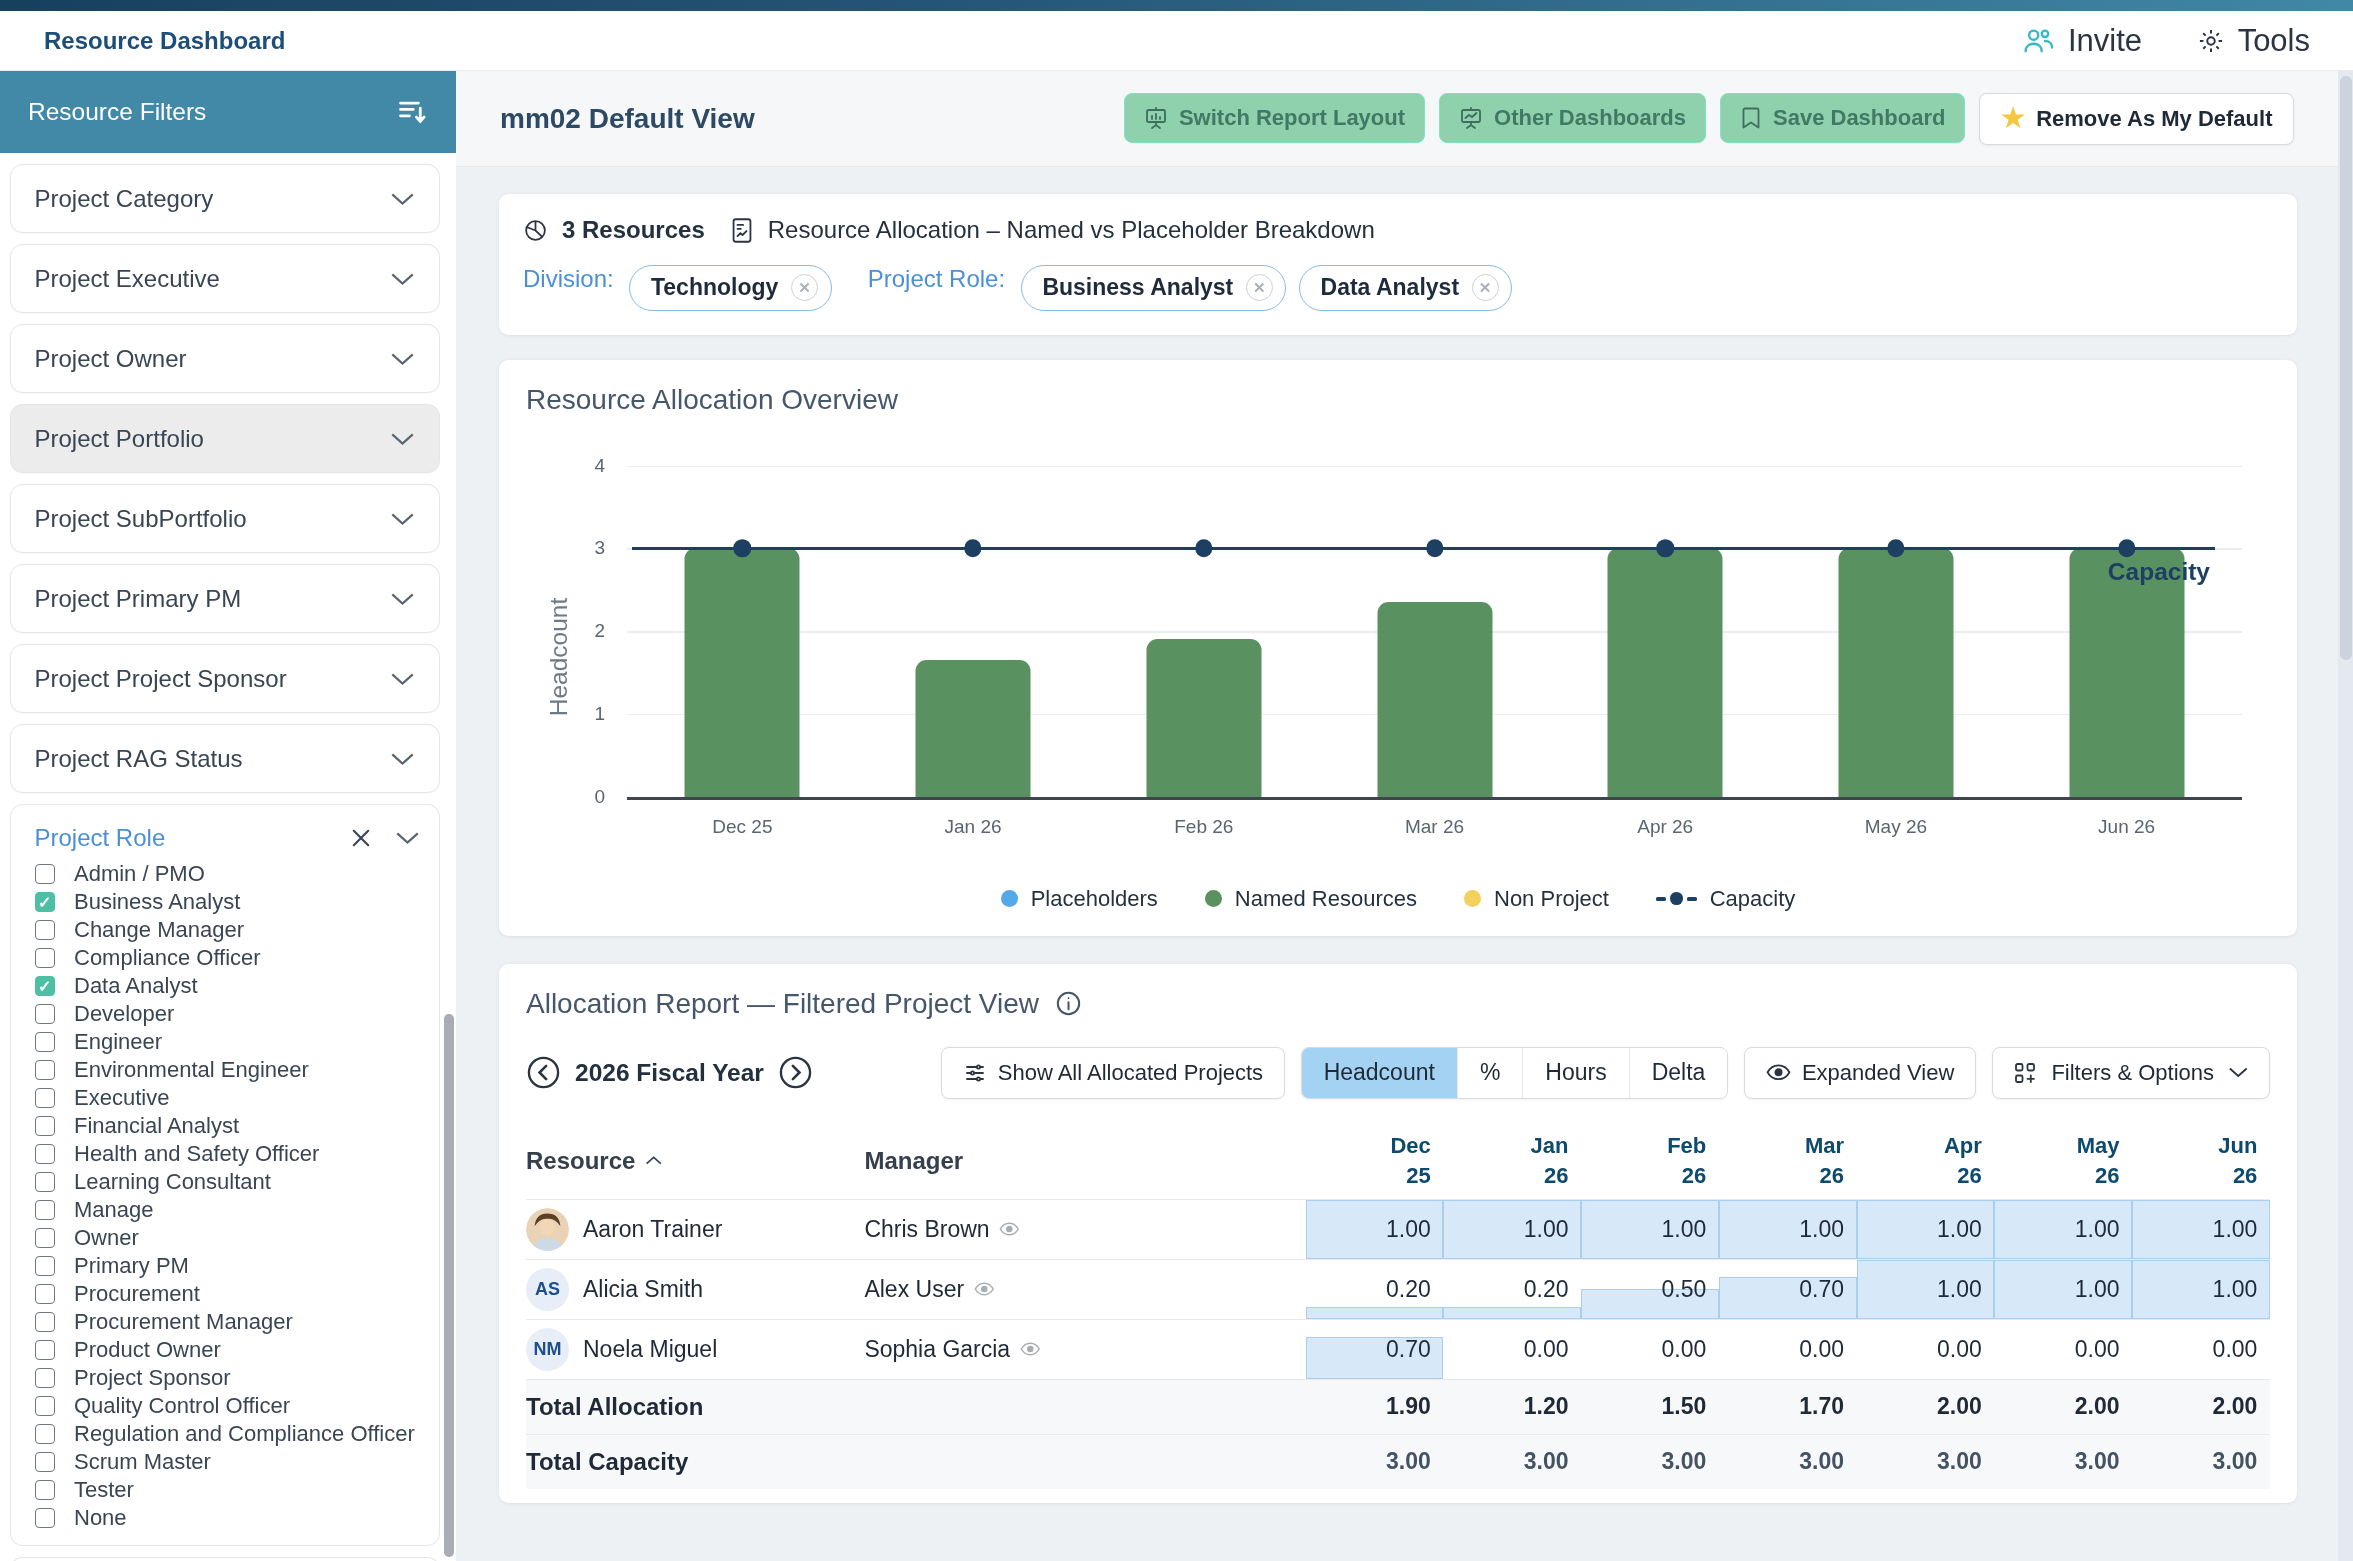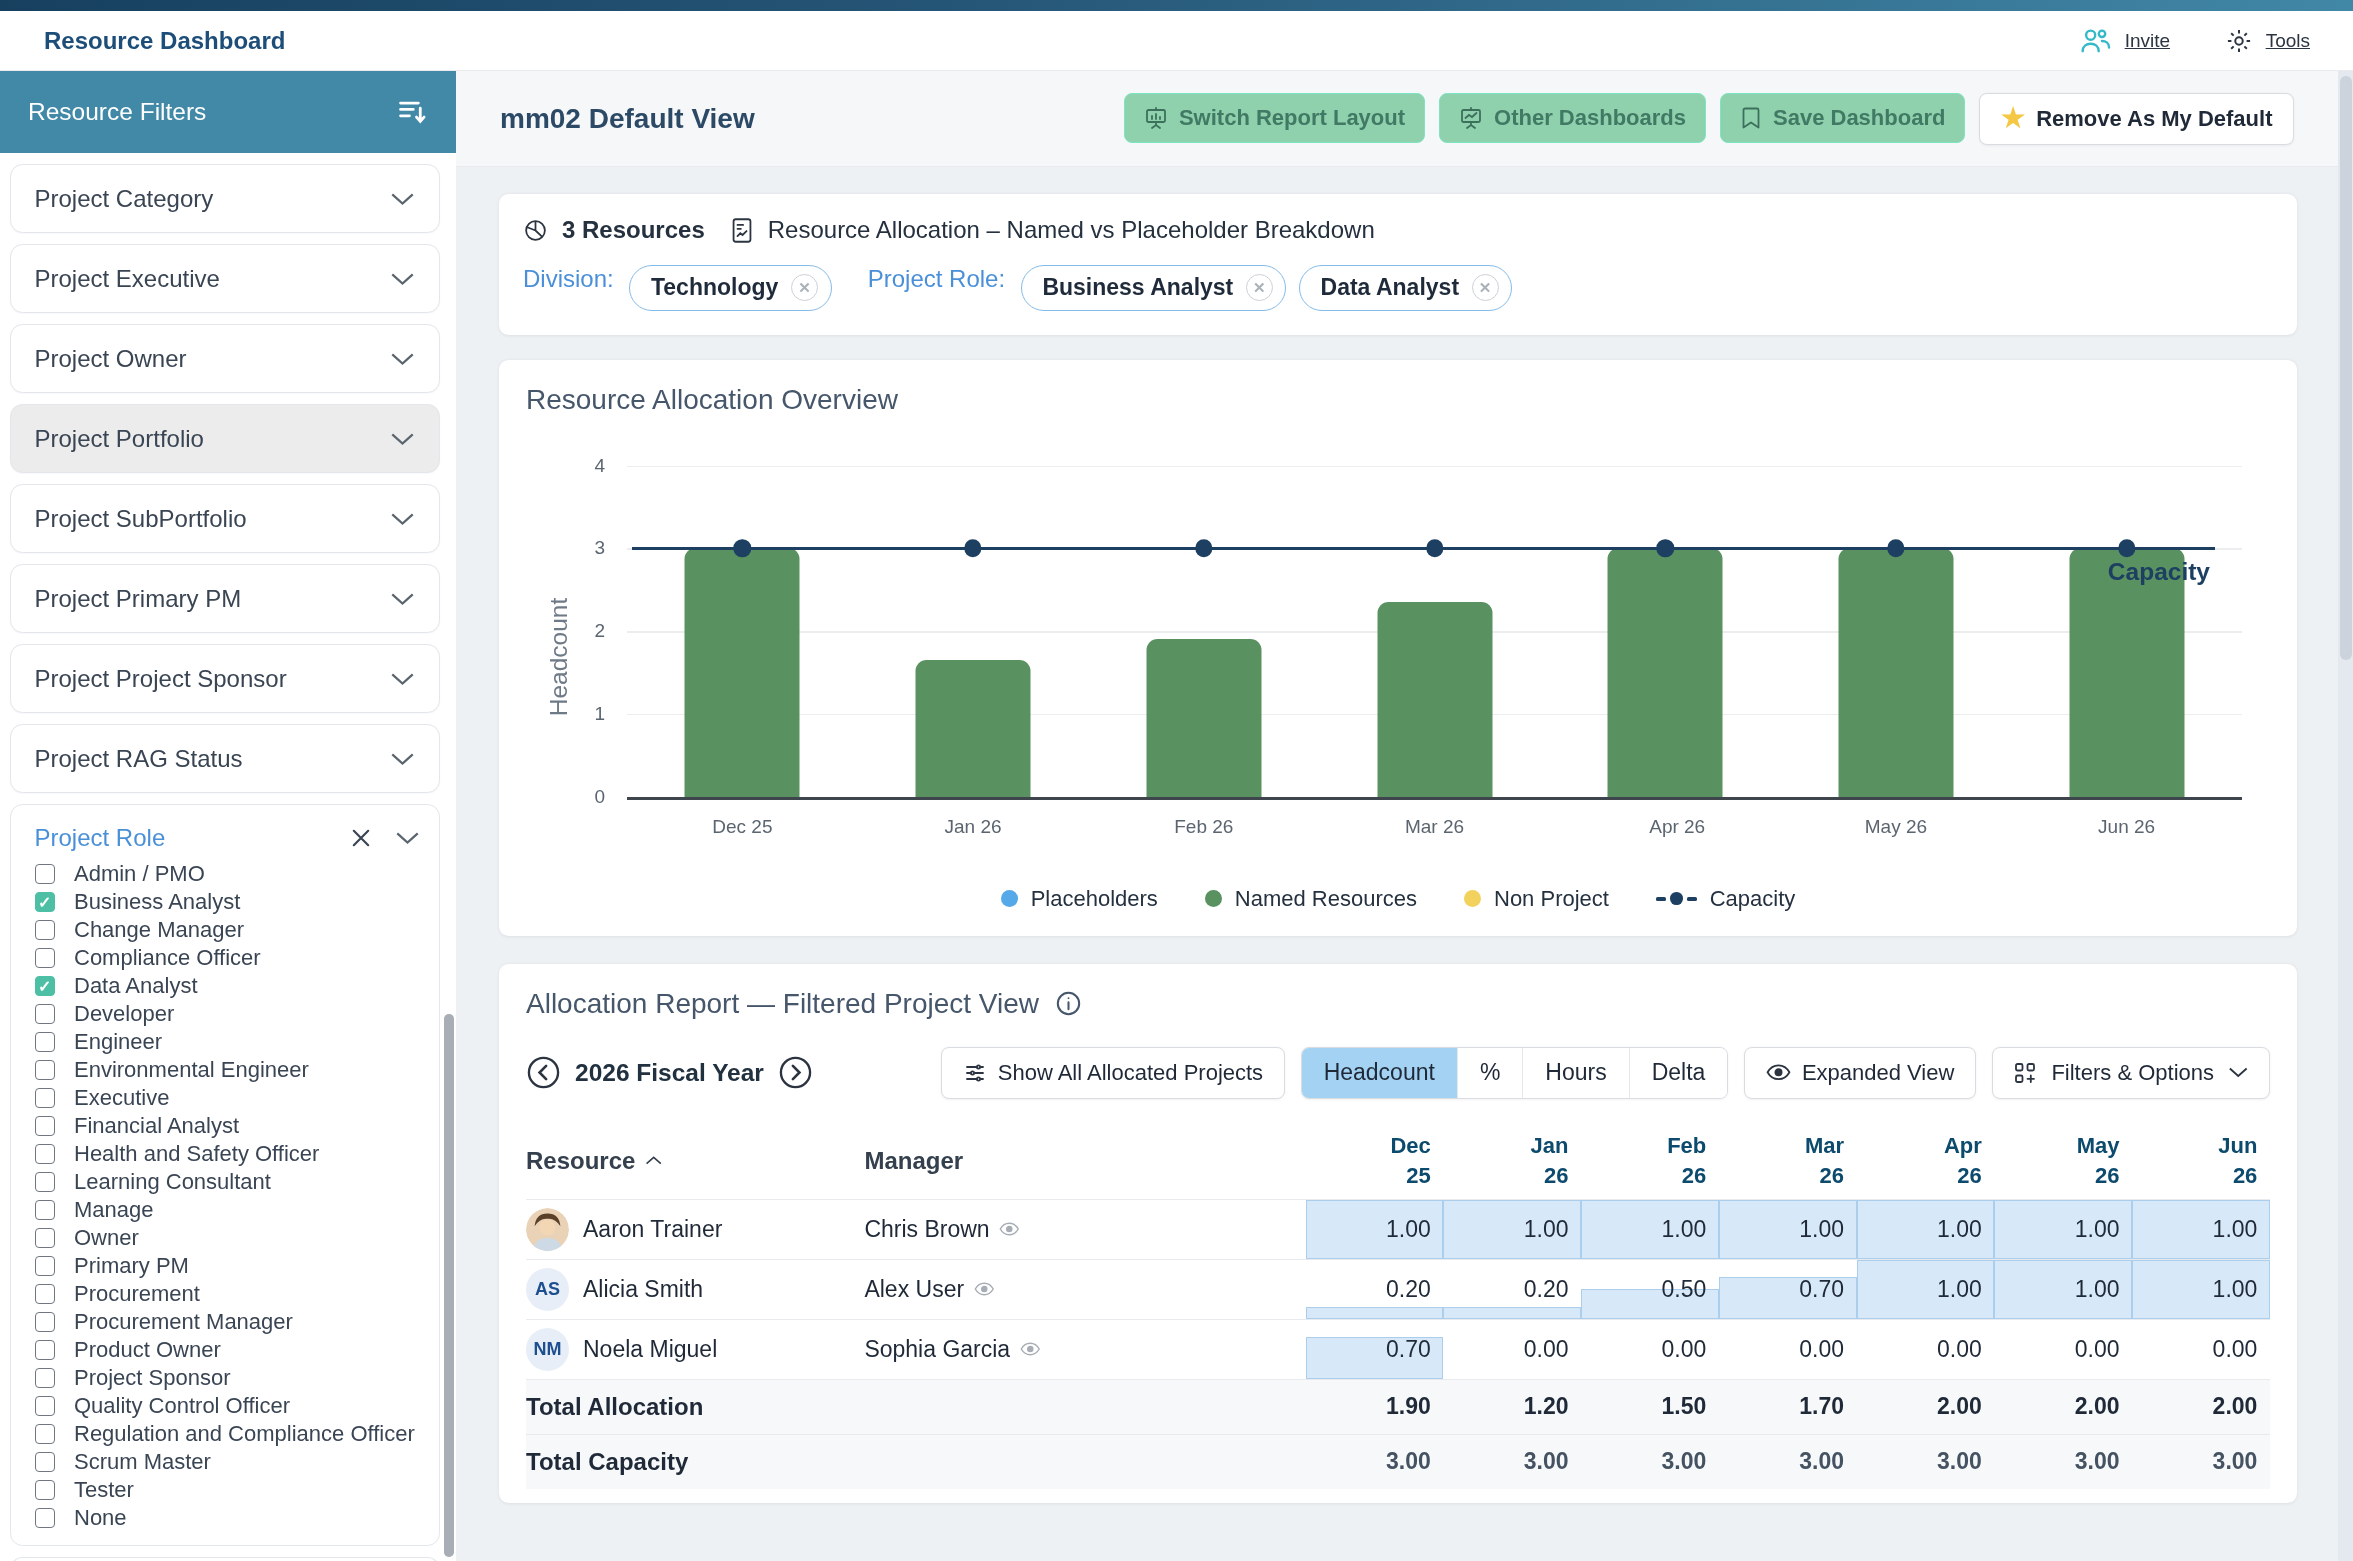--- a/index.html
+++ b/index.html
@@ -5,21 +5,21 @@
   * { box-sizing: border-box; margin: 0; padding: 0; }
   html,body { width:2354px; height:1562px; overflow:hidden; }
   body { font-family:"Liberation Sans", sans-serif; background:#eef1f4; color:#2b3440; }
 
   
   .topstrip { height:11px; background:linear-gradient(90deg,#17405f 0%,#255576 40%,#4187a6 100%); }
   .appbar { height:60px; background:#fff; border-bottom:0.8px solid #e8eaee;
             display:flex; align-items:center; justify-content:space-between; padding:0 44px; }
   .app-title { color:#1d4e79; font-weight:bold; font-size:24px; }
   .appbar-right { display:flex; align-items:center; gap:55px; }
-  .appbar-btn { display:flex; align-items:center; gap:12.6px; font-size:19px; color:#2b3440; cursor:pointer;text-decoration:underline; }
+  .appbar-btn { display:flex; align-items:center; gap:12.6px; font-size:31px; color:#2b3440; cursor:pointer; }
 
   .layout { display:flex; height:1491px; }
 
   
   .sidebar { width:456px; background:#fff; flex:none; position:relative; }
   .sb-header { height:82px; background:#4189a7; color:#fff; font-size:24.5px;
                display:flex; align-items:center; justify-content:space-between; padding:0 28px; }
   .sb-body { padding:11px 16px 0 9.5px; }
   .f-card { border:0.8px solid #e3e6ea; border-radius:12.6px; height:69px; background:#fff;
             display:flex; align-items:center; justify-content:space-between;
@@ -473,21 +473,21 @@
                 <div class="cap-dot" style="left: 78.5714%; top: 25%; background: rgb(29, 63, 97);"></div>
                 <div class="cap-dot" style="left: 92.8571%; top: 25%; background: rgb(29, 63, 97);"></div>
                 <div class="cap-label" style="top: calc(25% + 9.5px); color: rgb(29, 63, 97);">Capacity</div>
               </div>
             </div>
           <div class="xlabels" id="xlabels">
               <span class="xlabel" style="left: 7.14286%;">Dec 25</span>
               <span class="xlabel" style="left: 21.4286%;">Jan 26</span>
               <span class="xlabel" style="left: 35.7143%;">Feb 26</span>
               <span class="xlabel" style="left: 50%;">Mar 26</span>
-              <span class="xlabel" style="left: 64.2857%; margin-left: 12px;">Apr 26</span>
+              <span class="xlabel" style="left: 64.2857%;">Apr 26</span>
               <span class="xlabel" style="left: 78.5714%;">May 26</span>
               <span class="xlabel" style="left: 92.8571%;">Jun 26</span>
             </div>
         </div>
         <div class="legend" id="legend">
             <span class="litem">
               <span class="ldot" style="background: rgb(85, 169, 232);"></span>
               <span>Placeholders</span>
             </span>
             <span class="litem">

